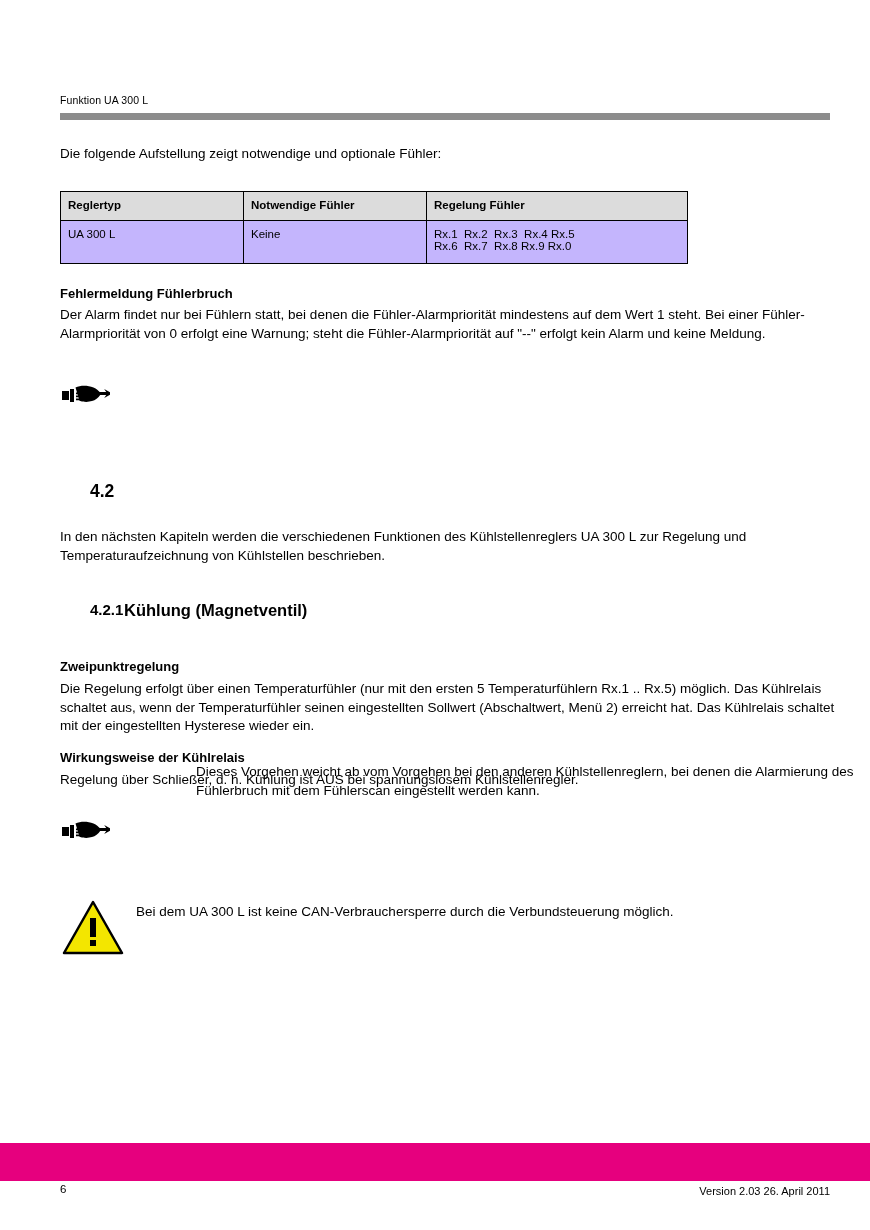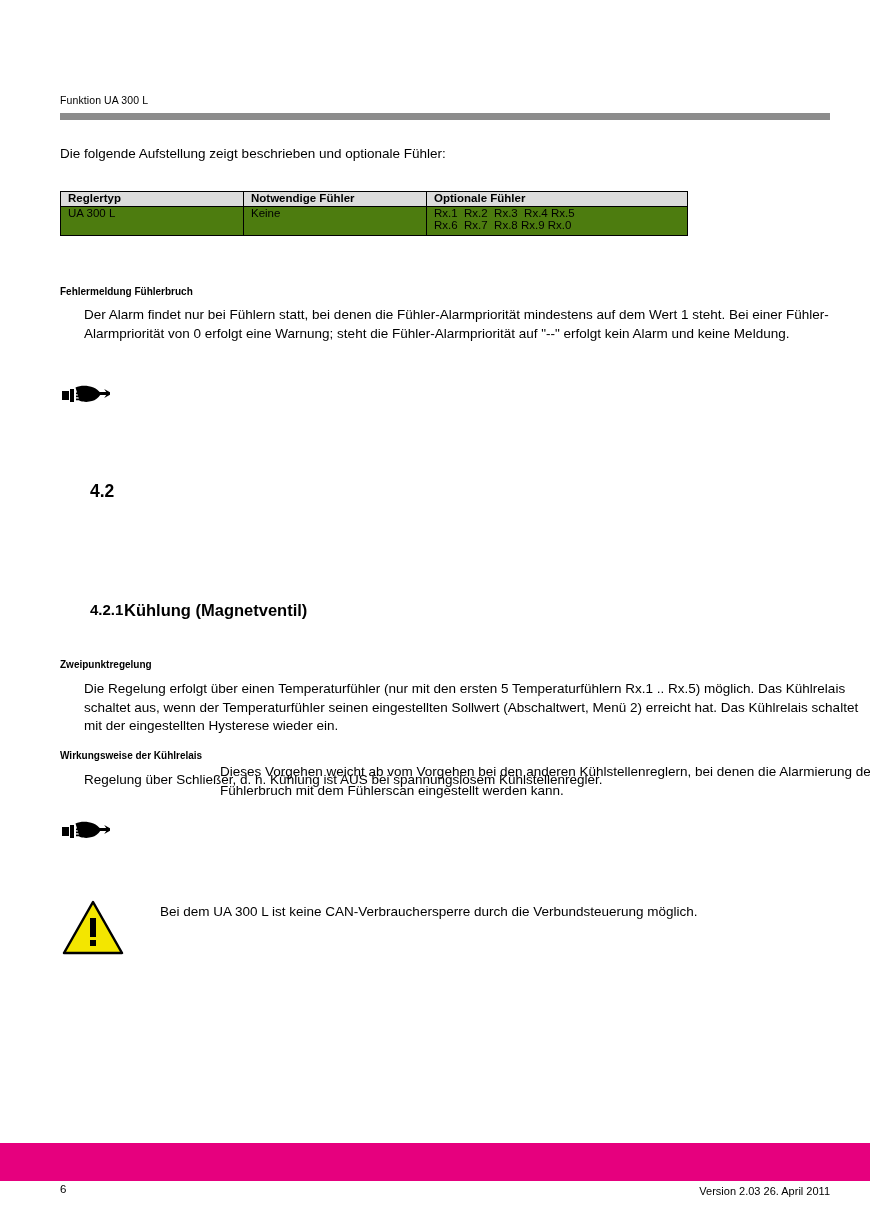--- a/index.html
+++ b/index.html
@@ -49,48 +49,47 @@
     left: 60px;
     top: 191px;
     width: 582px;
     border-collapse: collapse;
     font-size: 11.5px;
     table-layout: fixed;
   }
   .sensor-table th, .sensor-table td {
     border: 1px solid #000000;
     vertical-align: top;
-    padding: 0 7px;
+    padding: 7px 7px;
     text-align: left;
   }
   .sensor-table thead th {
     background: #dcdcdc;
     font-weight: bold;
     height: 14px;
   }
   .sensor-table tbody td {
-    background: #4d7c0f;
+    background: #c4b5fd;
     font-weight: normal;
     height: 28px;
   }
   .col1 { width: 168px; }
   .col2 { width: 168px; margin-left: 20px; }
   .col3 { width: 246px; }
   .opt-line { white-space: pre; }
 
   .h-bold {
     position: absolute;
-    font-size: 10px;
+    font-size: 13px;
     font-weight: bold;
   }
   .para {
     position: absolute;
     font-size: 13.5px;
     line-height: 18.5px;
-    margin-left: 24px;
   }
 
   #fehler-head { left: 60px; top: 286px; }
   #fehler-para { left: 60px; top: 306px; width: 772px; }
 
   .note-block {
     position: absolute;
   }
   .hand-icon {
     position: absolute;
@@ -146,28 +145,28 @@
   }
 </style>
 </head>
 <body>
 
 <div class="page">
 
   <div class="header-text">Funktion UA 300 L</div>
   <div class="header-rule"></div>
 
-  <div class="intro-line">Die folgende Aufstellung zeigt beschrieben und optionale Fühler:</div>
+  <div class="intro-line">Die folgende Aufstellung zeigt notwendige und optionale Fühler:</div>
 
   <table class="sensor-table">
     <thead>
       <tr>
         <th class="col1">Reglertyp</th>
         <th class="col2">Notwendige Fühler</th>
-        <th class="col3">Optionale Fühler</th>
+        <th class="col3">Regelung Fühler</th>
       </tr>
     </thead>
     <tbody>
       <tr>
         <td class="col1">UA 300 L</td>
         <td class="col2">Keine</td>
         <td class="col3">
           <div class="opt-line">Rx.1  Rx.2  Rx.3  Rx.4 Rx.5</div>
           <div class="opt-line">Rx.6  Rx.7  Rx.8 Rx.9 Rx.0</div>
         </td>
@@ -186,20 +185,21 @@
         <path d="M16 10.5 h12 c1.2 0 1.2 1.8 0 1.8 h-12 z"></path>
         <path d="M16 13.5 h13 c1.2 0 1.2 1.8 0 1.8 h-13 z"></path>
         <path d="M16 16.5 h12 c1.2 0 1.2 1.8 0 1.8 h-12 z"></path>
         <path d="M15.5 5.5 c5 -2.5 12 -2.5 18 0 c3 1.4 5 3.2 6.2 4.6 l6.5 0 l-2 -3.2 l8.0 4.6 l-8.0 4.6 l2 -3.2 l-6.0 0 c-1.8 3.0 -5 5.2 -8.2 6.2 c-4 1.2 -9 1.0 -12.5 -0.4 z"></path>
       </g>
     </svg>
     <div class="para" id="note1-text">Dieses Vorgehen weicht ab vom Vorgehen bei den anderen Kühlstellenreglern, bei denen die Alarmierung des Fühlerbruch mit dem Fühlerscan eingestellt werden kann.</div>
   </div>
 
   <div class="section-num" id="sec42-num">4.2</div>
+  <div class="para" id="sec42-para">In den nächsten Kapiteln werden die verschiedenen Funktionen des Kühlstellenreglers UA 300 L zur Regelung und Temperaturaufzeichnung von Kühlstellen beschrieben.</div>
 
   <div class="section-num" id="sec421-num">4.2.1</div>
   <div id="sec421-title" style="position:absolute;">Kühlung (Magnetventil)</div>
 
   <div class="h-bold" id="zwei-head">Zweipunktregelung</div>
   <div class="para" id="zwei-para">Die Regelung erfolgt über einen Temperaturfühler (nur mit den ersten 5 Temperaturfühlern Rx.1 .. Rx.5) möglich. Das Kühlrelais schaltet aus, wenn der Temperaturfühler seinen eingestellten Sollwert (Abschaltwert, Menü 2) erreicht hat. Das Kühlrelais schaltet mit der eingestellten Hysterese wieder ein.</div>
 
   <div class="h-bold" id="wirk-head">Wirkungsweise der Kühlrelais</div>
   <div class="para" id="wirk-para">Regelung über Schließer, d. h. Kühlung ist AUS bei spannungslosem Kühlstellenregler.</div>
 

